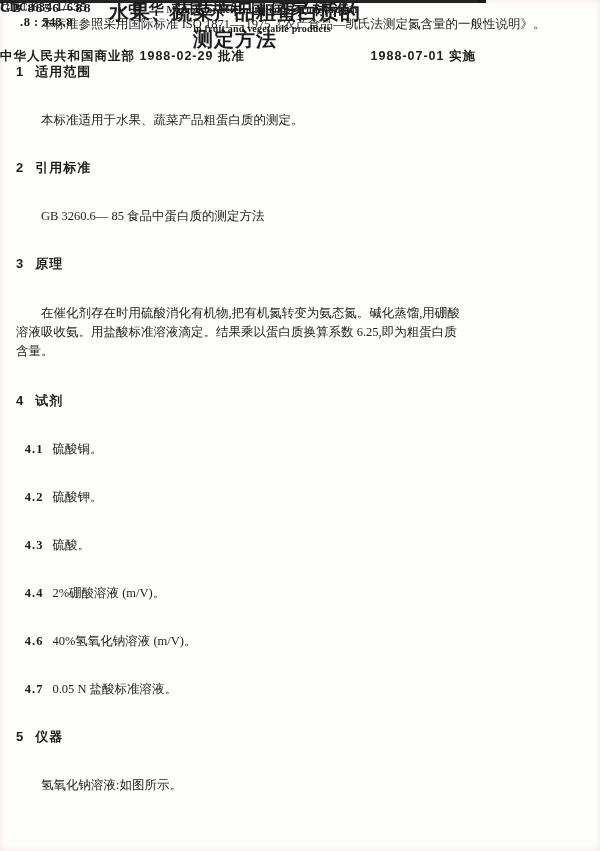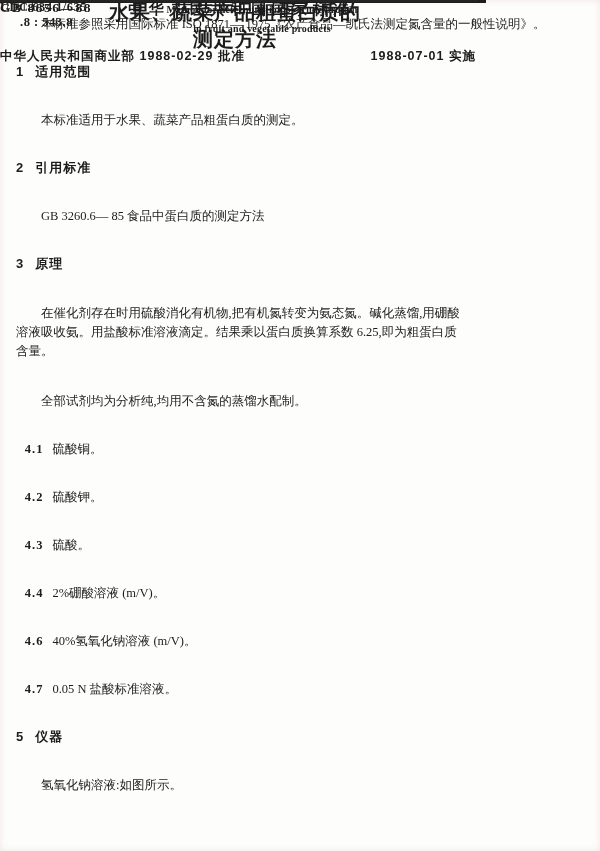--- a/index.html
+++ b/index.html
@@ -131,21 +131,23 @@
     <h2 class="sec-h h2m">
       <span class="num">2</span><span>引用标准</span>
     </h2>
     <p class="para p2 oneline">GB 3260.6— 85 食品中蛋白质的测定方法</p>
 
     <h2 class="sec-h h3m">
       <span class="num">3</span><span>原理</span>
     </h2>
     <p class="para p3">在催化剂存在时用硫酸消化有机物,把有机氮转变为氨态氮。碱化蒸馏,用硼酸溶液吸收氨。用盐酸标准溶液滴定。结果乘以蛋白质换算系数 6.25,即为粗蛋白质含量。</p>
 
-    <p class="para p4 oneline">全部试剂均为分析纯,均用不含氮的蒸馏水配制。</p>
+    <h2 class="sec-h h4m">
+      <span class="num">4</span><span>试剂</span>
+    </h2>
 
     <p class="item item-first oneline">
       <span class="inum">4.1</span><span>硫酸铜。</span>
     </p>
     <p class="item oneline">
       <span class="inum">4.2</span><span>硫酸钾。</span>
     </p>
     <p class="item oneline">
       <span class="inum">4.3</span><span>硫酸。</span>
     </p>

